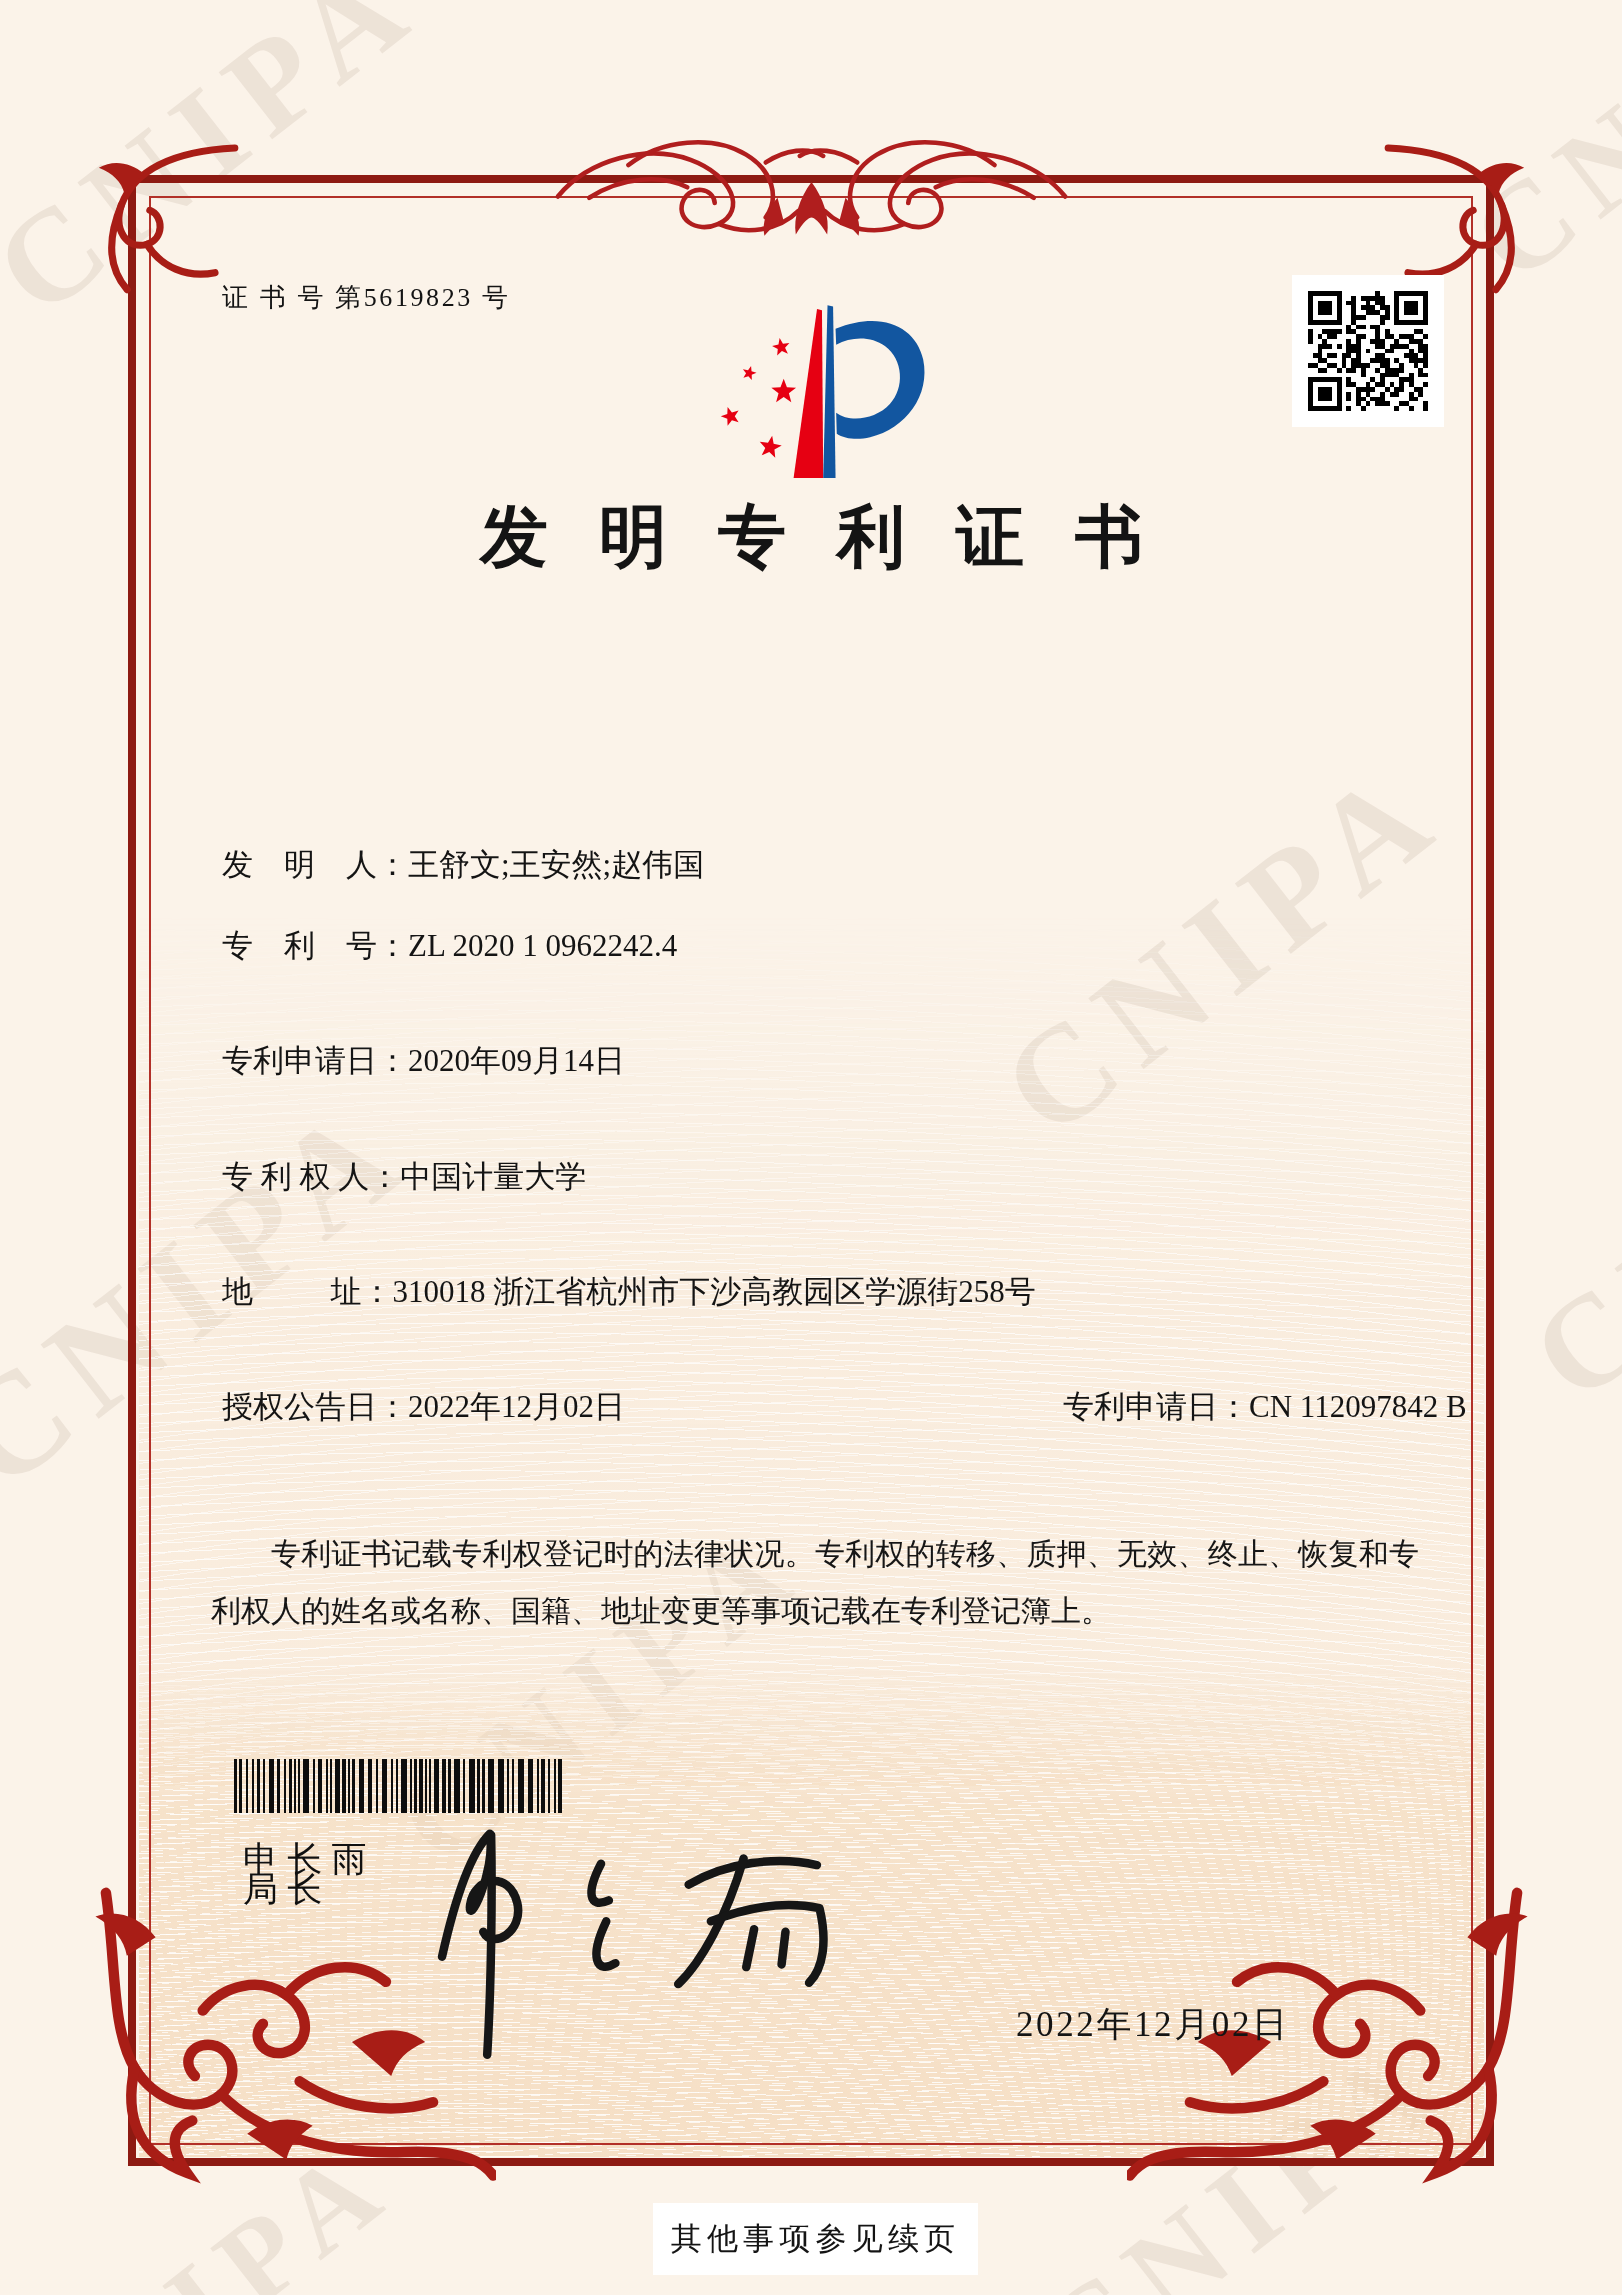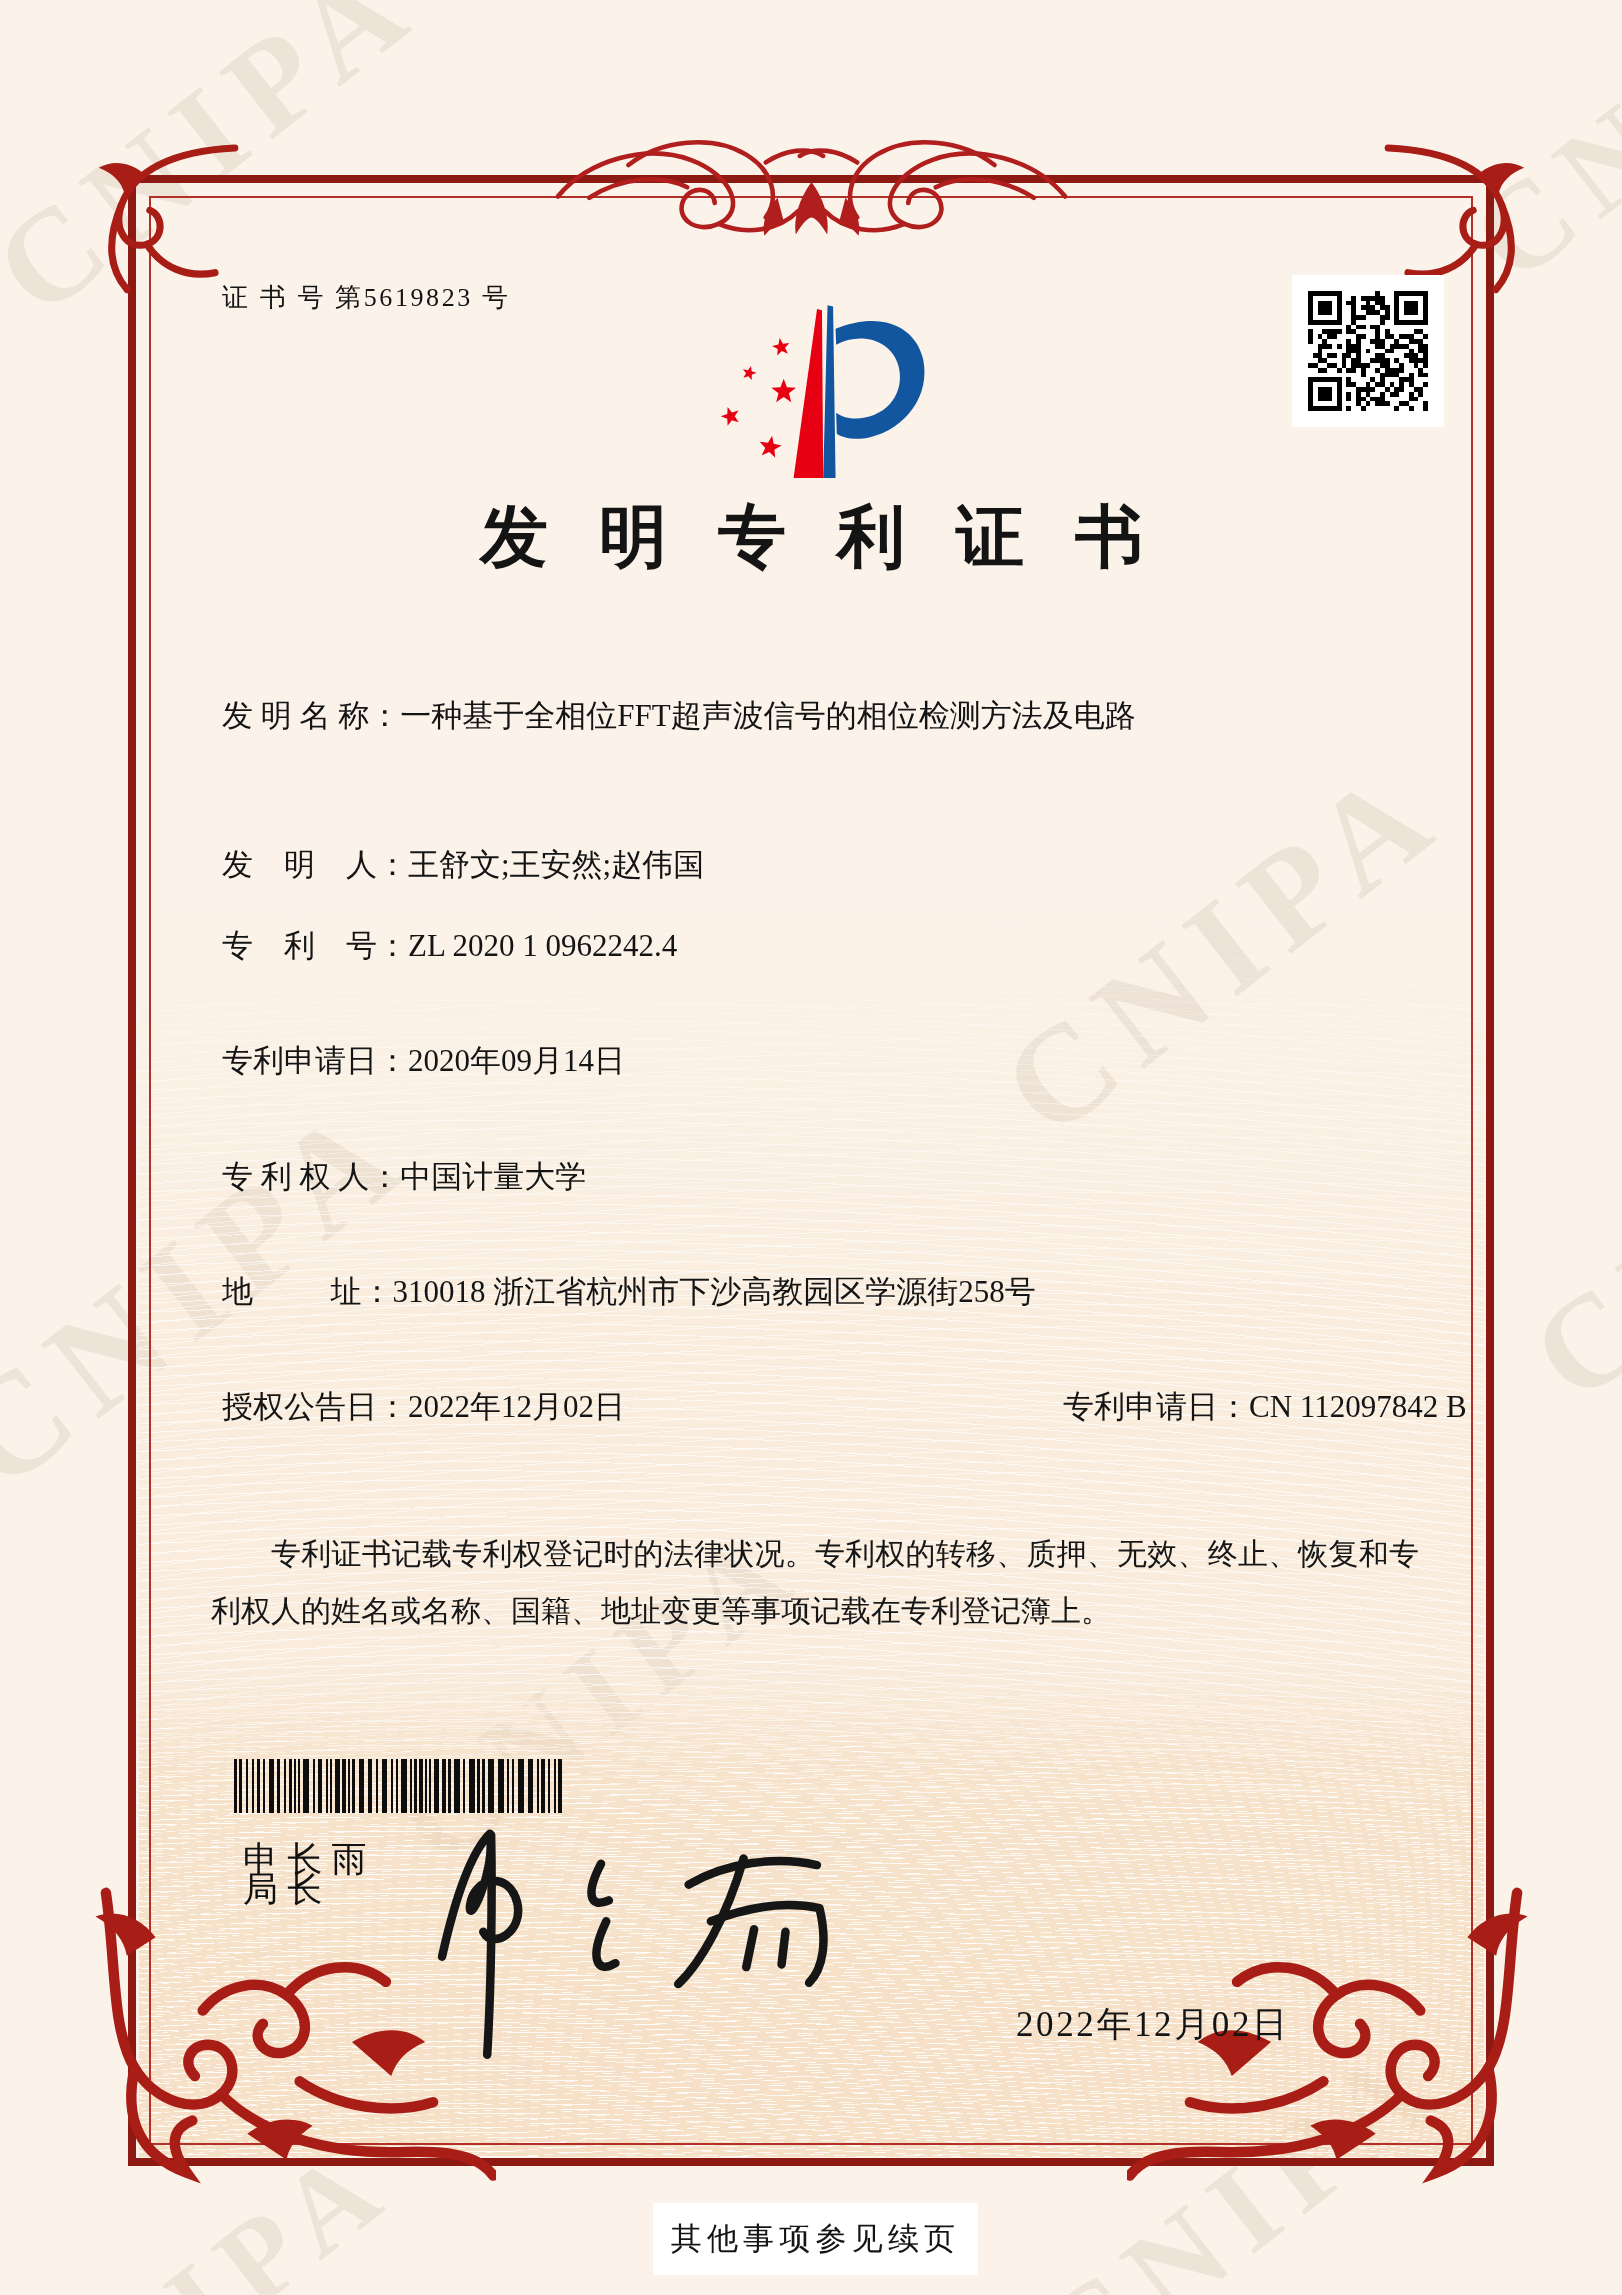--- a/index.html
+++ b/index.html
@@ -412,23 +412,20 @@
         <rect x="19" y="1" width="5" height="5" fill="#fff"></rect>
         <rect x="20" y="2" width="3" height="3" fill="#000"></rect>
         <rect x="0" y="18" width="7" height="7" fill="#000"></rect>
         <rect x="1" y="19" width="5" height="5" fill="#fff"></rect>
         <rect x="2" y="20" width="3" height="3" fill="#000"></rect>
       </svg>
   </div>
 
   <div class="txt" id="doc-title">发明专利证书</div>
 
-  <div class="frow" style="top:695px;">
-    <span class="flabel">发 明 名 称：</span><span class="fvalue">一种基于全相位FFT超声波信号的相位检测方法及电路</span>
-  </div>
   <div class="frow" style="top:844px;">
     <span class="flabel">发    明    人：</span><span class="fvalue">王舒文;王安然;赵伟国</span>
   </div>
   <div class="frow" style="top:925px;">
     <span class="flabel">专    利    号：</span><span class="fvalue">ZL 2020 1 0962242.4</span>
   </div>
   <div class="frow" style="top:1040px;">
     <span class="flabel">专利申请日：</span><span class="fvalue">2020年09月14日</span>
   </div>
   <div class="frow" style="top:1156px;">

